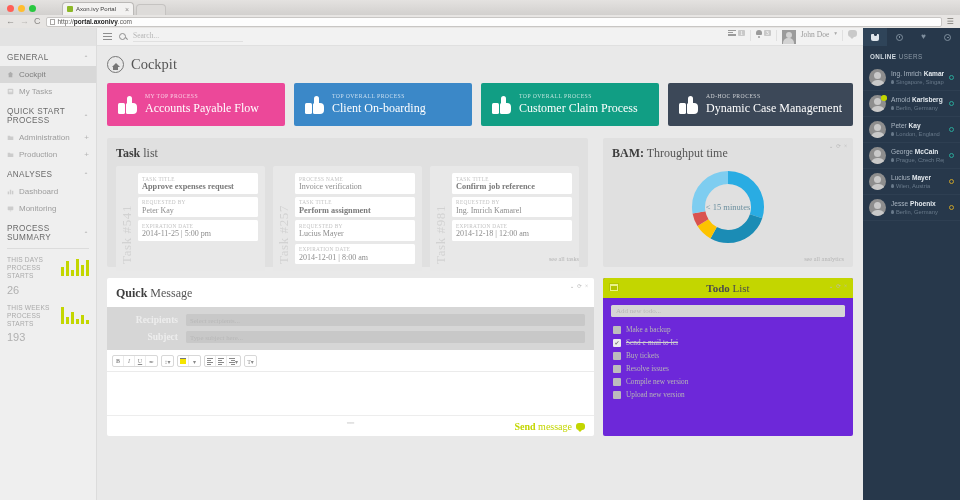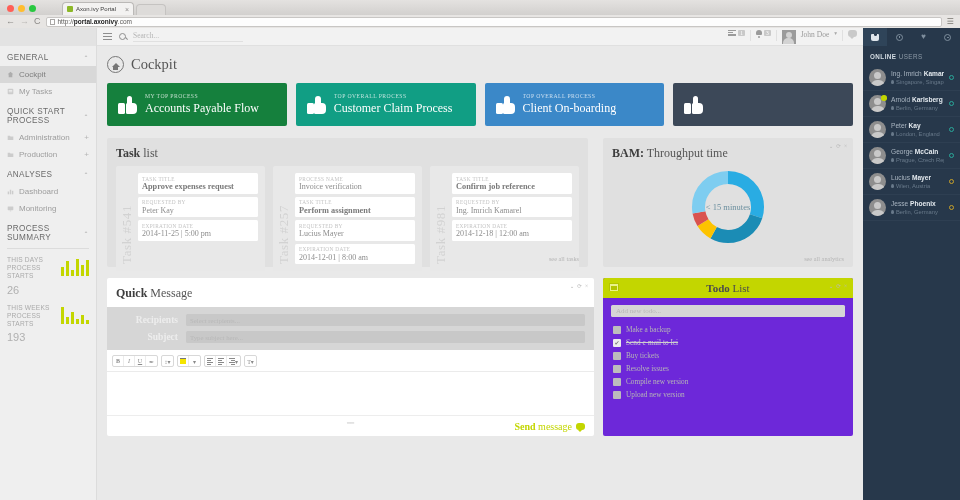--- a/index.html
+++ b/index.html
@@ -445,59 +445,63 @@
     <div id="content">
 
       <div id="page-head">
         <div id="home-circle">
             <span class="house"></span>
           </div>
         <h1 id="page-title">Cockpit</h1>
       </div>
 
       <div id="proc-row">
-        <div class="pcard" style="background:#15803d">
+        <div class="pcard" style="background:#ec4899">
           <div class="thumb">
               <span class="pad"></span>
               <span class="hand"></span>
               <span class="up"></span>
             </div>
           <div class="pcard-txt">
             <div class="pcard-kicker">MY TOP PROCESS</div>
             <div class="pcard-name">Accounts Payable Flow</div>
+          </div>
+        </div>
+        <div class="pcard" style="background:#3b88c8">
+          <div class="thumb">
+              <span class="pad"></span>
+              <span class="hand"></span>
+              <span class="up"></span>
+            </div>
+          <div class="pcard-txt">
+            <div class="pcard-kicker">TOP OVERALL PROCESS</div>
+            <div class="pcard-name">Client On-boarding</div>
           </div>
         </div>
         <div class="pcard" style="background:#119e84">
           <div class="thumb">
               <span class="pad"></span>
               <span class="hand"></span>
               <span class="up"></span>
             </div>
           <div class="pcard-txt">
             <div class="pcard-kicker">TOP OVERALL PROCESS</div>
             <div class="pcard-name">Customer Claim Process</div>
           </div>
         </div>
-        <div class="pcard" style="background:#3b88c8">
-          <div class="thumb">
-              <span class="pad"></span>
-              <span class="hand"></span>
-              <span class="up"></span>
-            </div>
-          <div class="pcard-txt">
-            <div class="pcard-kicker">TOP OVERALL PROCESS</div>
-            <div class="pcard-name">Client On-boarding</div>
-          </div>
-        </div>
         <div class="pcard" style="background:#3c4858">
           <div class="thumb">
               <span class="pad"></span>
               <span class="hand"></span>
               <span class="up"></span>
             </div>
+          <div class="pcard-txt">
+            <div class="pcard-kicker">AD-HOC PROCESS</div>
+            <div class="pcard-name">Dynamic Case Management</div>
+          </div>
         </div>
       </div>
 
       <div class="row2">
 
         <section class="panel" id="tasklist-panel">
           <div class="panel-head">
             <span class="panel-title"><b>Task</b><span> list</span></span>
           </div>
           <div id="task-cards">

